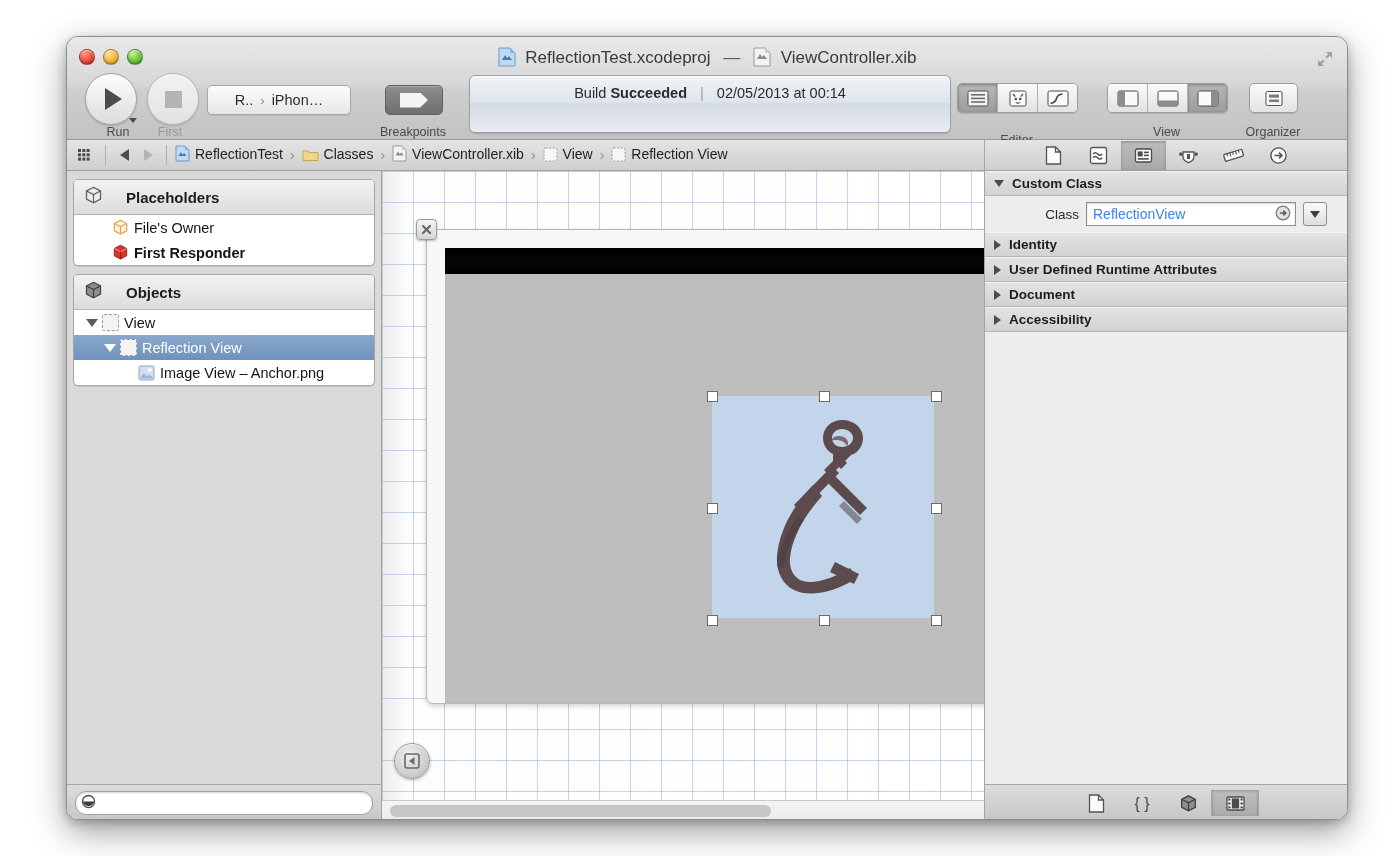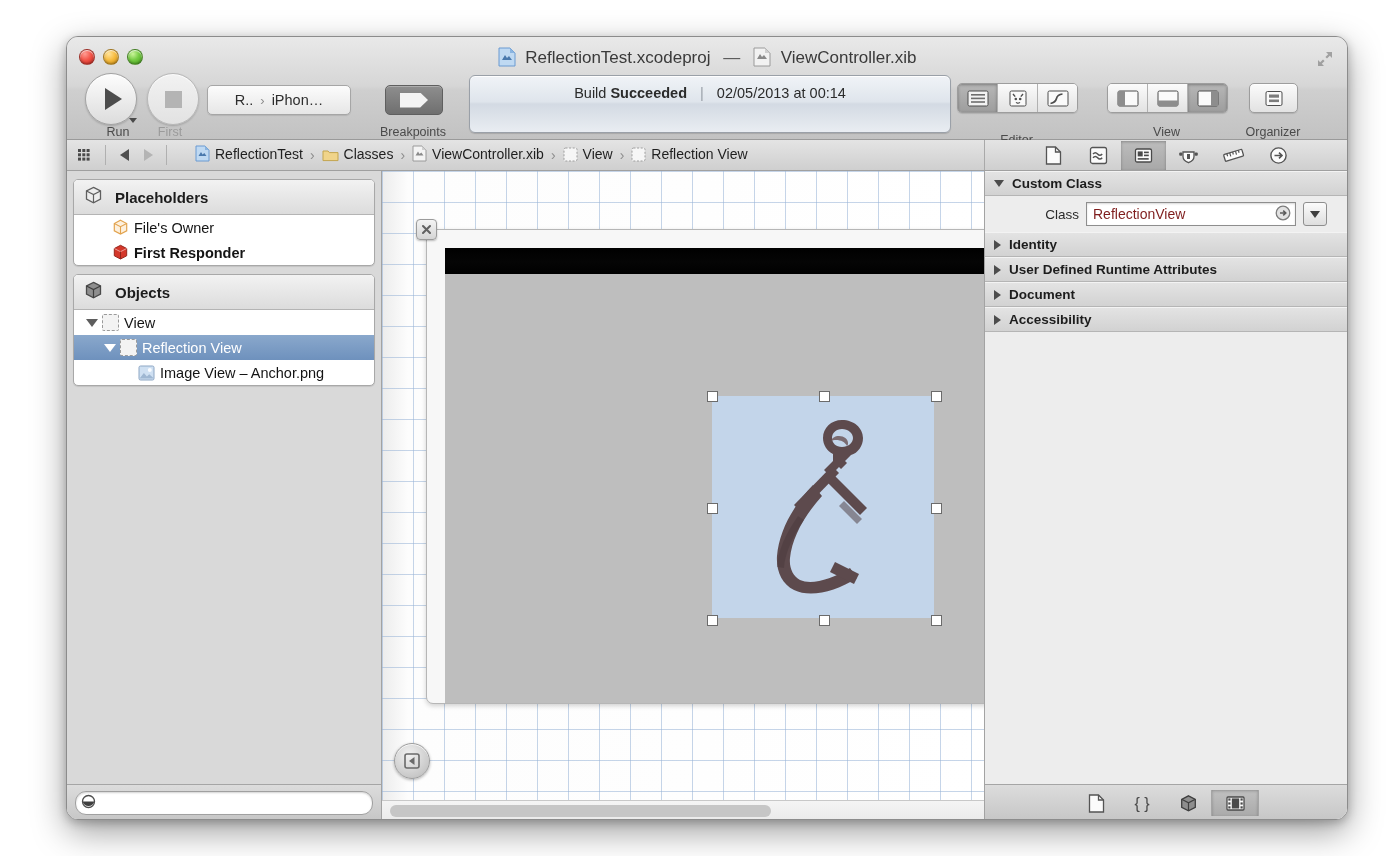--- a/index.html
+++ b/index.html
@@ -109,42 +109,42 @@
   .crumbbar{
     position:relative;height:30px;
     background:linear-gradient(to bottom,#e4e4e4,#cfcfcf);
     border-bottom:1px solid #a0a0a0;
     display:flex;align-items:center;
   }
   .crumb-left{display:flex;align-items:center;height:100%;}
   .jump-grid{width:22px;margin-left:8px;display:flex;align-items:center;justify-content:center;}
   .vsep{width:1px;height:20px;background:#b0b0b0;margin:0 8px;}
   .navarrow{width:22px;display:flex;align-items:center;justify-content:center;}
-  .crumbs{display:flex;align-items:center;margin-left:20px;font-size:14px;color:#1f1f1f;white-space:nowrap;}
+  .crumbs{display:flex;align-items:center;margin-left:0;font-size:14px;color:#1f1f1f;white-space:nowrap;}
   .crumbs .sepchev{margin:0 7px;color:#8d8d8d;font-size:14px;}
   .crumbs .ci{display:inline-block;vertical-align:-3px;margin-right:5px;}
   .crumb-right{position:absolute;right:0;top:0;height:100%;width:362px;
     border-left:1px solid #a9a9a9;display:flex;align-items:center;justify-content:center;gap:0px;
     background:linear-gradient(to bottom,#e4e4e4,#cfcfcf);}
   .insp-tab{width:45px;height:29px;display:flex;align-items:center;justify-content:center;}
   .insp-tab.on{background:linear-gradient(to bottom,#bdbdbd,#a8a8a8);box-shadow:inset 0 1px 3px rgba(0,0,0,.28);}
 
   
   .body{position:relative;height:650px;background:#d4d4d4;}
 
   .navigator{
     position:absolute;left:0;top:0;width:314px;bottom:0;
     background:#d9d9d9;border-right:1px solid #a3a3a3;
   }
   .panelbox{
     margin:8px 6px 0 6px;border:1px solid #a8a8a8;border-radius:5px;overflow:hidden;
     background:#ffffff;box-shadow:0 1px 1px rgba(0,0,0,.10);
   }
   .panelhead{
-    height:34px;display:flex;align-items:center;padding-left:10px;gap:12px;
+    height:34px;display:flex;align-items:center;padding-left:10px;gap:23px;
     background:linear-gradient(to bottom,#f2f2f2,#dcdcdc);
     border-bottom:1px solid #b4b4b4;font-size:15px;font-weight:bold;color:#1c1c1c;
   }
   .trow{height:25px;display:flex;align-items:center;font-size:14.5px;color:#141414;padding-left:6px;}
   .trow.sel{background:linear-gradient(to bottom,#8aa8cc,#6e91bd);color:#ffffff;}
   .disc{width:16px;display:flex;align-items:center;justify-content:center;}
   .disc .dt{width:0;height:0;border-left:6px solid transparent;border-right:6px solid transparent;border-top:8px solid #5d5d5d;}
   .trow.sel .disc .dt{border-top-color:#ffffff;}
   .ricon{width:20px;display:flex;align-items:center;justify-content:center;margin-right:4px;}
   .viewbox{width:15px;height:15px;background:#f3f3f3;border:1px dashed #9a9a9a;border-radius:2px;}
@@ -213,21 +213,21 @@
     font-size:13.5px;font-weight:bold;color:#1d1d1d;
   }
   .tw-down{width:0;height:0;border-left:5px solid transparent;border-right:5px solid transparent;border-top:7px solid #4c4c4c;}
   .tw-right{width:0;height:0;border-top:5px solid transparent;border-bottom:5px solid transparent;border-left:7px solid #4c4c4c;}
   .insp-body{background:#ededed;padding:6px 8px;}
   .classrow{display:flex;align-items:center;justify-content:flex-end;padding:0 12px 0 0;gap:7px;}
   .classlabel{font-size:13.5px;color:#2a2a2a;}
   .classfield{
     width:198px;height:22px;background:#ffffff;border:1px solid #8e8e8e;
     box-shadow:inset 0 1px 2px rgba(0,0,0,.16);
-    display:flex;align-items:center;padding:0 4px 0 6px;font-size:14px;color:#7f1d1d;
+    display:flex;align-items:center;padding:0 4px 0 6px;font-size:14px;color:#3b82f6;
     justify-content:space-between;
   }
   .stepper{
     width:22px;height:22px;border:1px solid #8e8e8e;border-radius:3px;
     background:linear-gradient(to bottom,#fbfbfb,#dedede);
     display:flex;align-items:center;justify-content:center;
   }
   .libbar{
     position:absolute;left:0;right:0;bottom:0;height:36px;
     background:linear-gradient(to bottom,#dcdcdc,#c6c6c6);

